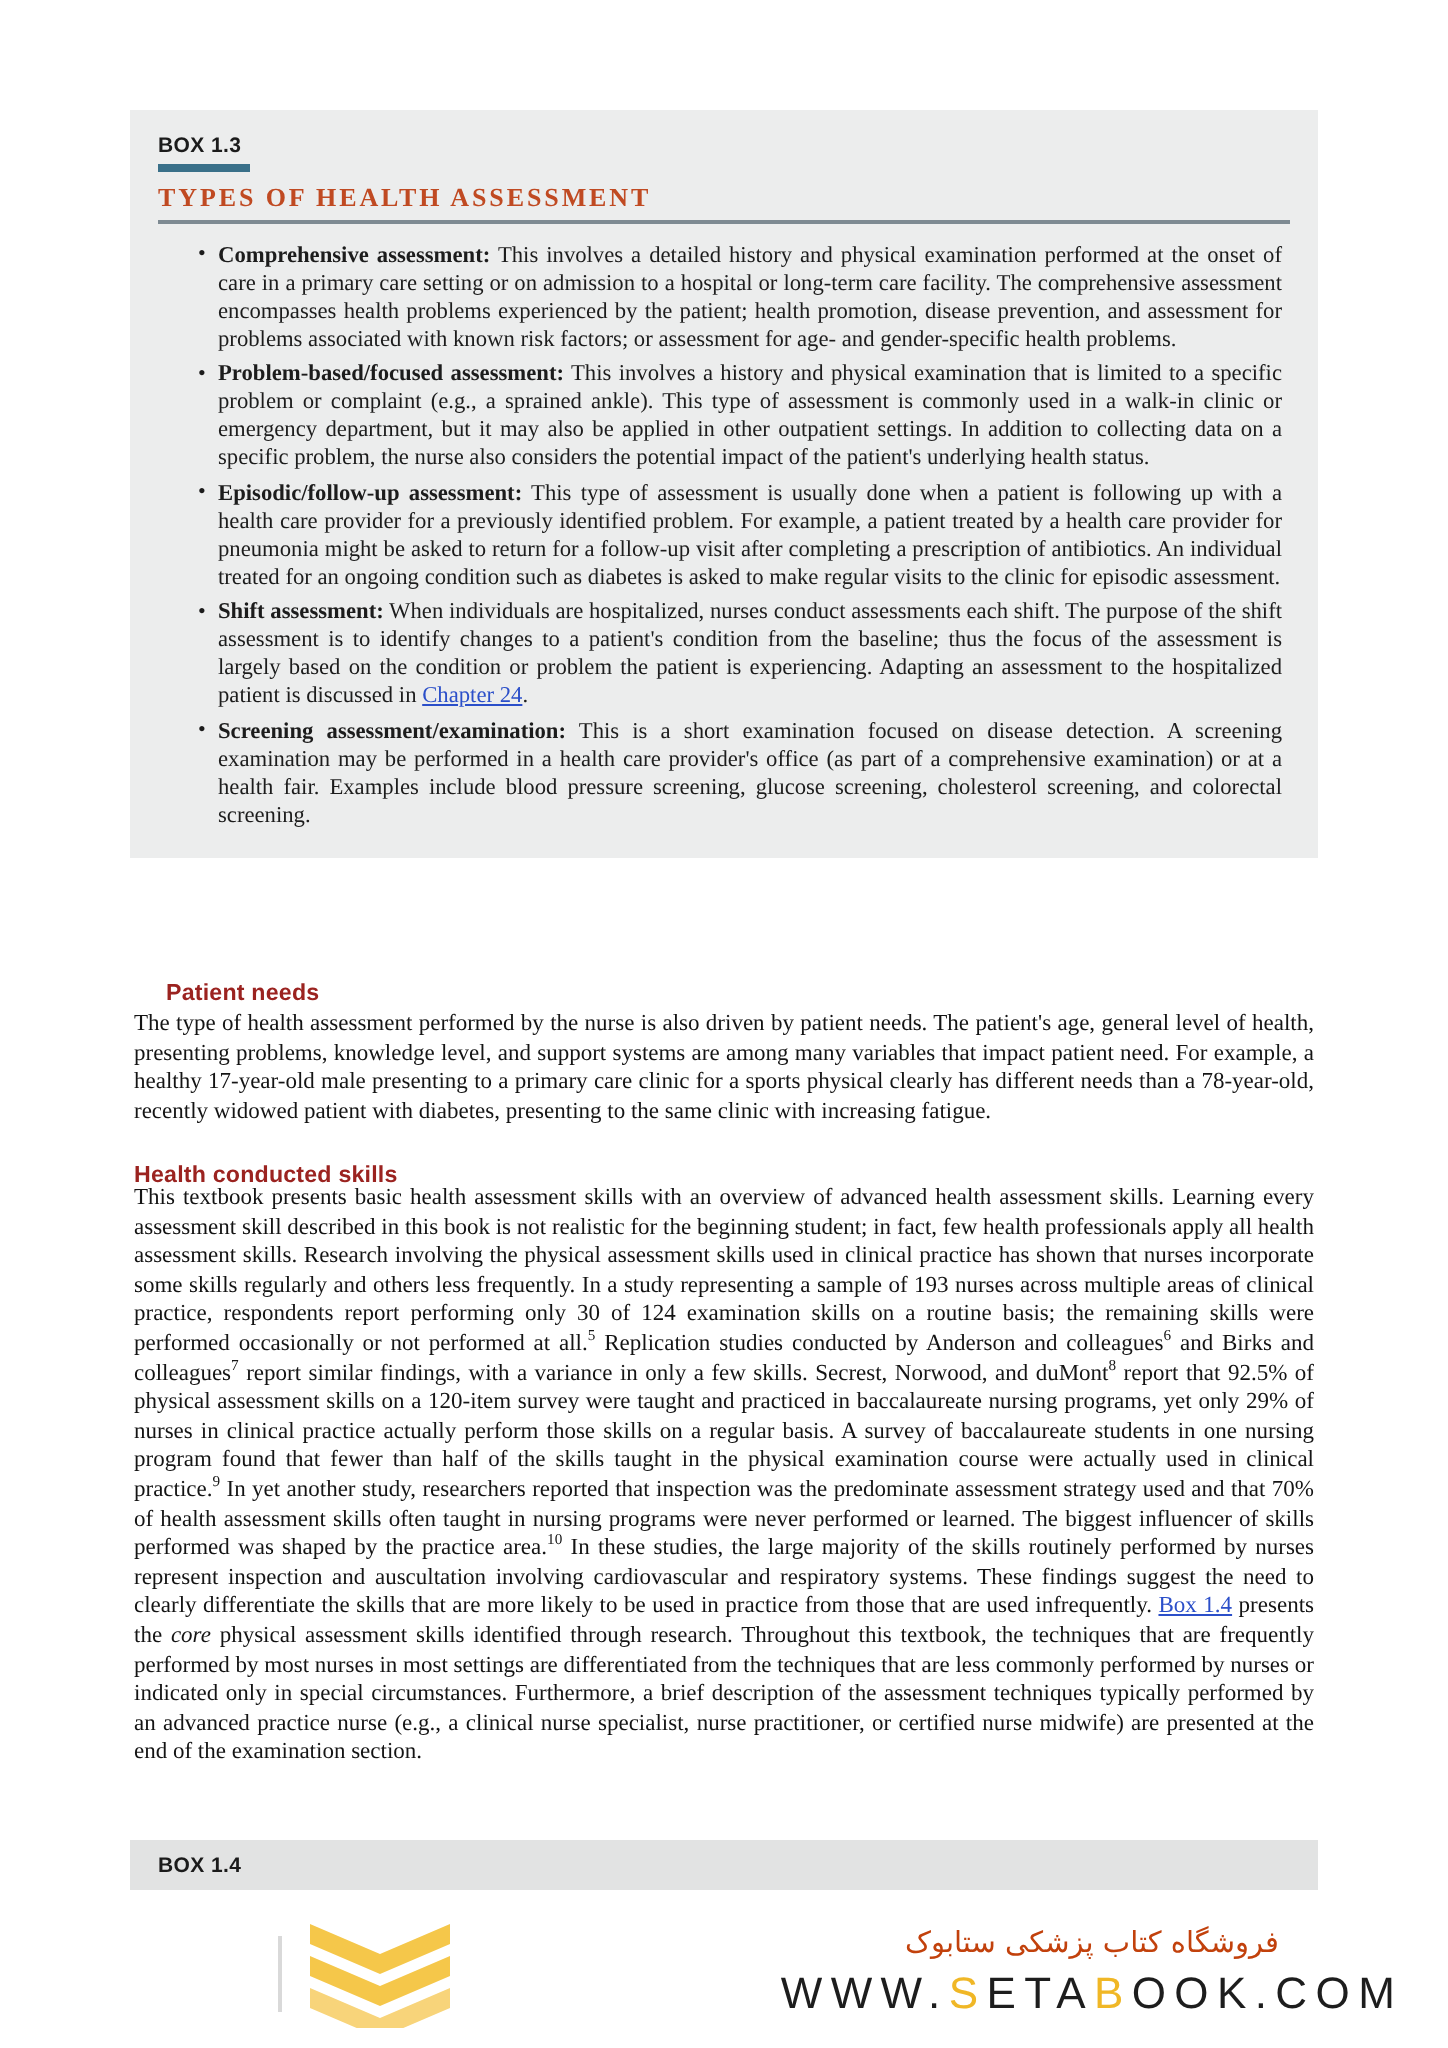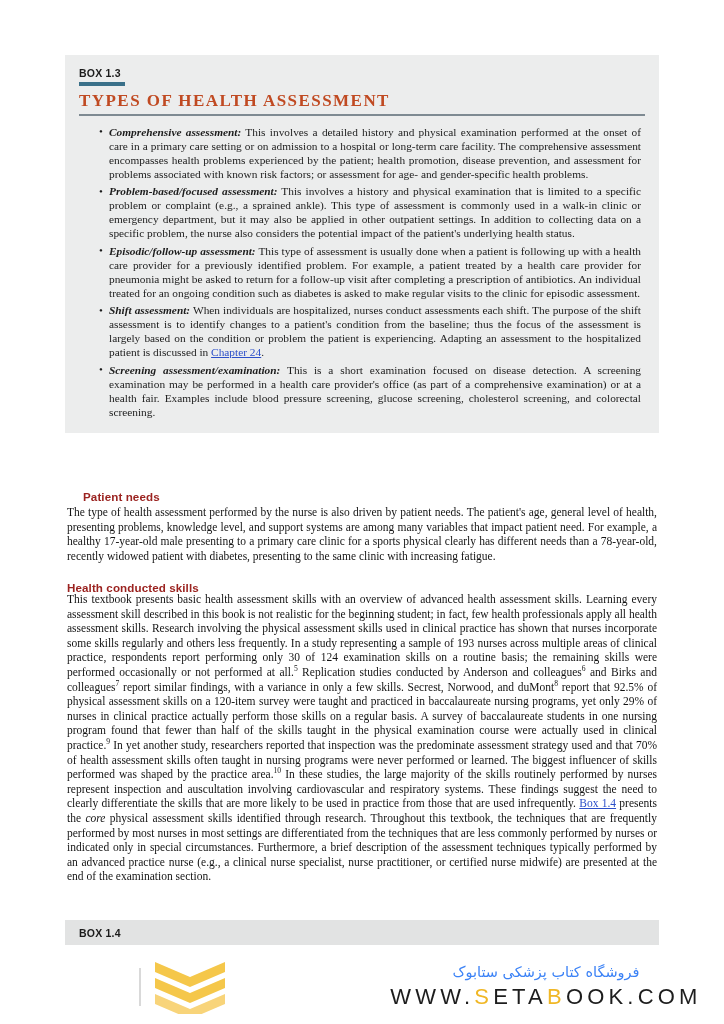--- a/index.html
+++ b/index.html
@@ -41,21 +41,21 @@
   .box-rule-top {
     width: 46px;
     height: 3.5px;
     background: #3a7089;
     margin-left: 14px;
     margin-bottom: 5px;
   }
   .box-title {
     font-family: "Liberation Serif", serif;
     font-weight: bold;
-    font-size: 17px;
+    font-size: 13px;
     letter-spacing: 1.45px;
     color: #c04a22;
     margin: 0 0 3px 14px;
   }
   .box-rule-bottom {
     height: 2px;
     background: #7e8a92;
     margin: 0 14px 9px 14px;
   }
 
@@ -73,21 +73,21 @@
     margin-bottom: 3.5px;
     padding-left: 10px;
   }
   ul.bullets > li:last-child { margin-bottom: 0; }
   ul.bullets > li .dot {
     position: absolute;
     left: 0; top: -0.5px;
     font-size: 11px;
     line-height: 14px;
   }
-  .term { font-weight: bold; font-style: italic; }
+  .term { font-weight: bold; }
   .xref { color: #2b4fc9; }
   em.italic { font-style: italic; }
 
   
   .sec-head {
     position: absolute;
     left: 67px;
     font-family: "Liberation Sans", sans-serif;
     font-weight: bold;
     font-size: 11.6px;
@@ -171,21 +171,21 @@
   .footer-right {
     width: 356px;
     display: flex;
     flex-direction: column;
     align-items: center;
     justify-content: center;
   }
   .fa-line {
     font-family: "DejaVu Sans", sans-serif;
     font-size: 14.5px;
-    color: #3b82f6;
+    color: #c2410c;
     direction: rtl;
     letter-spacing: 0.2px;
     margin-bottom: 4px;
   }
   .url-line {
     font-family: "Liberation Sans", sans-serif;
     font-size: 22px;
     color: #1d1d1d;
     letter-spacing: 4.2px;
     white-space: nowrap;

